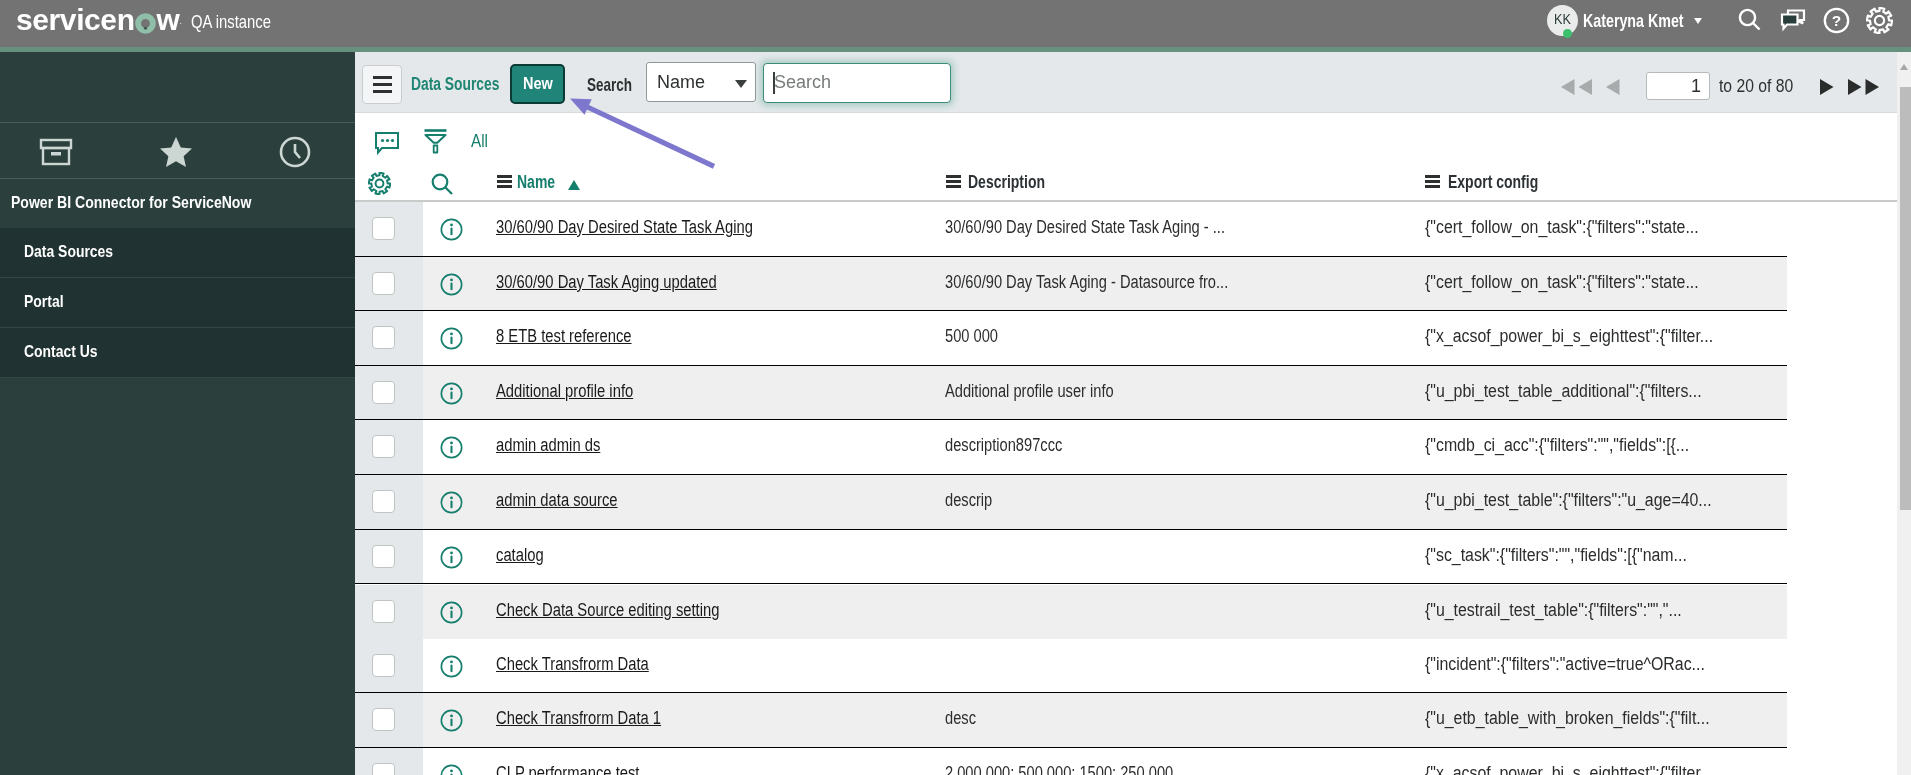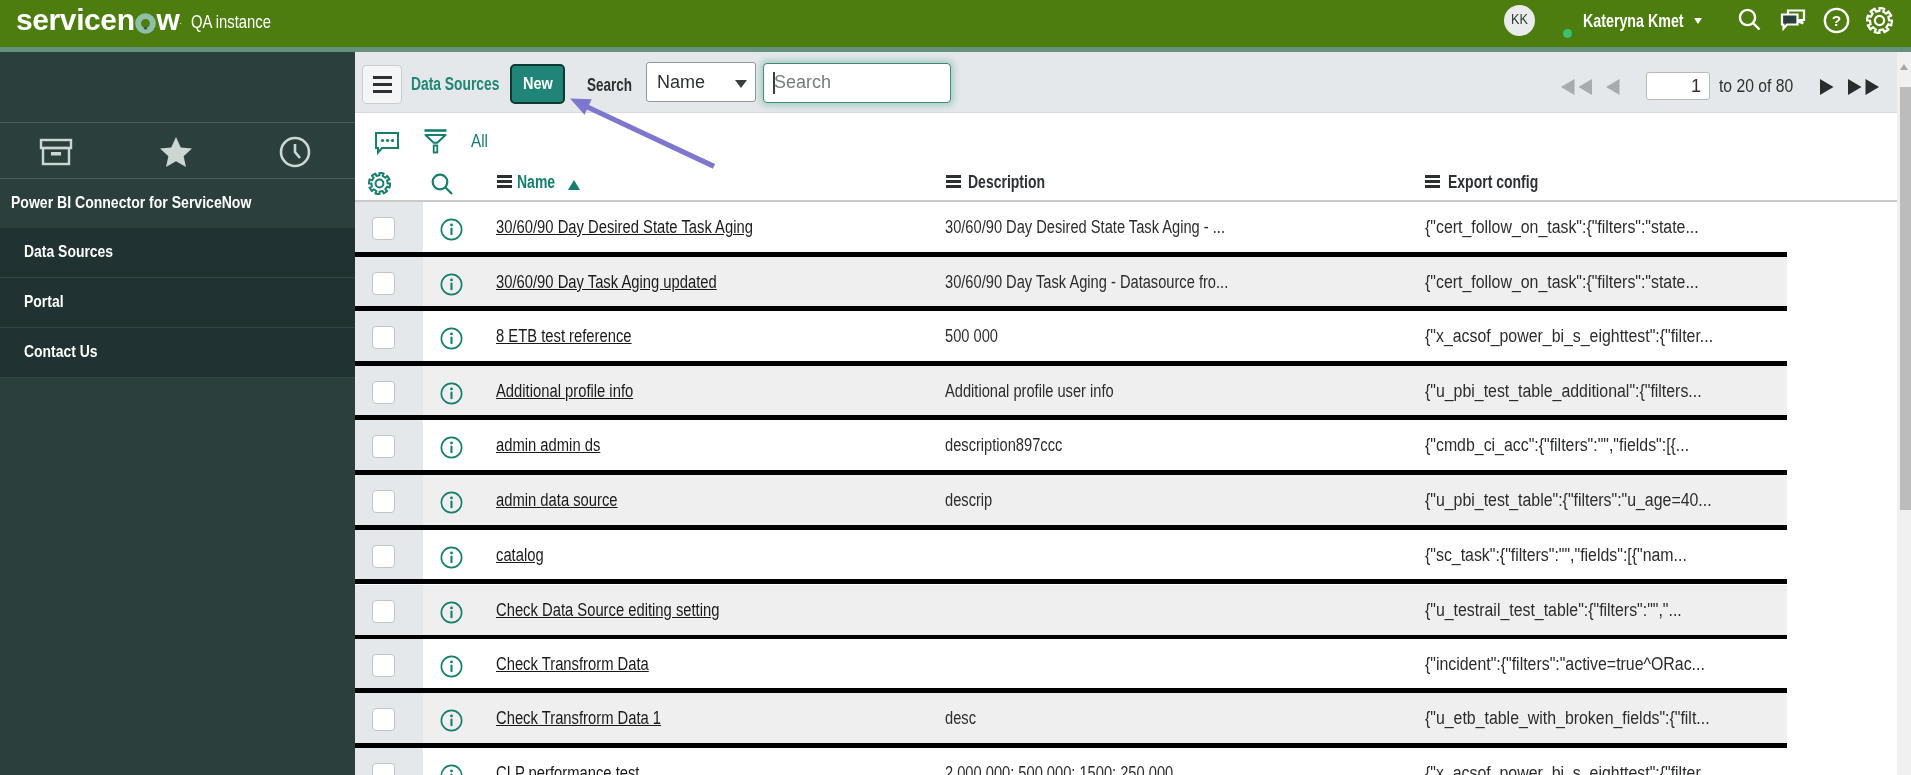--- a/index.html
+++ b/index.html
@@ -1,26 +1,26 @@
 <!DOCTYPE html>
 <html><head><meta charset="utf-8"><title>Data Sources | QA instance</title>
 <style>
 * { margin:0; padding:0; box-sizing:border-box; }
 html,body { width:1911px; height:775px; overflow:hidden; }
 .app { position:relative; width:1911px; height:775px; background:#fff; font-family:"Liberation Sans", sans-serif; overflow:hidden; }
 .abs { position:absolute; }
 
 
-.topbar { position:absolute; left:0; top:0; width:1911px; height:47px; background:#4d7c0f; }
+.topbar { position:absolute; left:0; top:0; width:1911px; height:47px; background:#737373; }
 .greenbar { position:absolute; left:0; top:47px; width:1911px; height:5px; background:#68907f; }
 .logo { position:absolute; left:16px; top:3px; font-size:30px; font-weight:700; color:#fff; letter-spacing:-0.4px; }
 .logo .o { vertical-align:-3.5px; margin:0 0.5px; }
 .logo .tm { font-size:8px; color:#cfd8d4; vertical-align:6px; letter-spacing:0; }
 .qainst { position:absolute; left:191px; top:11px; font-size:19px; color:#fff; transform:scaleX(0.78); transform-origin:0 50%; }
-.avatar { position:absolute; left:1504px; top:5px; width:31px; height:31px; border-radius:50%; background:#e9ecea; }
+.avatar { position:absolute; left:1547px; top:5px; width:31px; height:31px; border-radius:50%; background:#e9ecea; }
 .avatar span { position:absolute; left:0; right:0; top:6px; text-align:center; font-size:14px; font-weight:400; color:#2b3a38; transform:scaleX(0.9); }
 .avdot { position:absolute; left:1563px; top:29px; width:9px; height:9px; border-radius:50%; background:#3cc06e; }
 .uname { position:absolute; left:1583px; top:10px; font-size:19px; font-weight:700; color:#fff; transform:scaleX(0.75); transform-origin:0 50%; }
 .caret { position:absolute; left:1694px; top:17.5px; width:0; height:0; border-left:4.5px solid transparent; border-right:4.5px solid transparent; border-top:6px solid #fff; }
 .topico { position:absolute; top:7px; width:27px; height:27px; }
 
 
 .sidebar { position:absolute; left:0; top:52px; width:355px; height:723px; background:#2b403d; }
 .sb-search { position:absolute; left:12px; top:16px; width:325px; height:39px; border:1px solid #c2cdc9; border-radius:20px; }
 .sb-search-txt { position:absolute; left:46px; top:9px; font-size:19px; color:#fff; transform:scaleX(0.79); transform-origin:0 50%; }
@@ -56,21 +56,21 @@
 .lh-ico { position:absolute; }
 .lh-all { position:absolute; left:116px; top:79px; font-size:18px; color:#157e6d; transform:scaleX(0.85); transform-origin:0 50%; }
 .colhead { position:absolute; top:120px; font-size:17.5px; font-weight:700; color:#2b3135; transform:scaleX(0.8); transform-origin:0 50%; }
 .colhead.teal { color:#157e6d; }
 .menu3 { position:absolute; top:123px; width:15px; height:13px; }
 .menu3 i { position:absolute; left:0; width:15px; height:3.1px; background:#2e3030; }
 .sorttri { position:absolute; left:213px; top:128px; width:0; height:0; border-left:6px solid transparent; border-right:6px solid transparent; border-bottom:10px solid #157e6d; }
 .headline { position:absolute; left:0; top:148px; width:1542px; height:2px; background:#c9cbca; }
 
 
-.row { position:absolute; left:0; width:1432px; height:54.6px; border-bottom:5px solid #000000; }
+.row { position:absolute; left:0; width:1432px; height:54.6px; border-bottom:1px solid #000000; }
 .row.odd { background:#fff; }
 .row.even { background:#efefef; }
 .cbcell { position:absolute; left:0; top:0; width:68px; height:100%; background:#e4e8ea; }
 .cb { position:absolute; left:17px; top:15px; width:23px; height:23px; background:#fff; border:1px solid #bfc5c3; border-radius:4px; }
 .info { position:absolute; left:85px; top:16px; width:23px; height:23px; }
 .name { position:absolute; left:141px; top:15px; font-size:17.6px; color:#1a1a1a; text-decoration:underline; transform:scaleX(0.84); transform-origin:0 50%; }
 .desc { position:absolute; left:590px; top:15px; font-size:17.6px; color:#2b2d2c; transform:scaleX(0.833); transform-origin:0 50%; }
 .exp { position:absolute; left:1070px; top:15px; font-size:17.6px; color:#2b2d2c; transform:scaleX(0.903); transform-origin:0 50%; }
 
 

